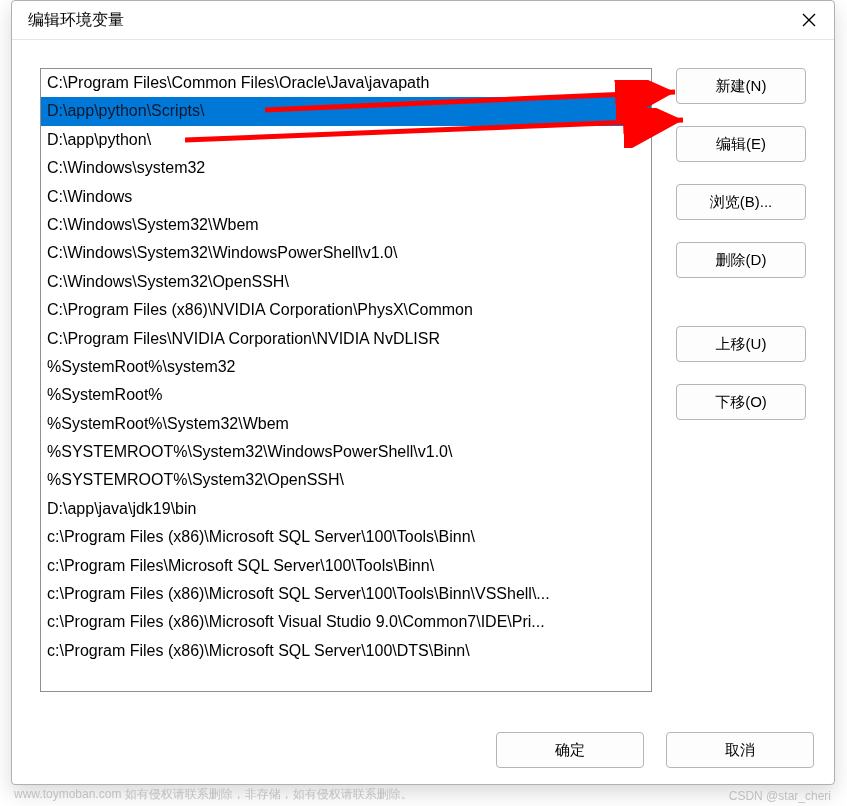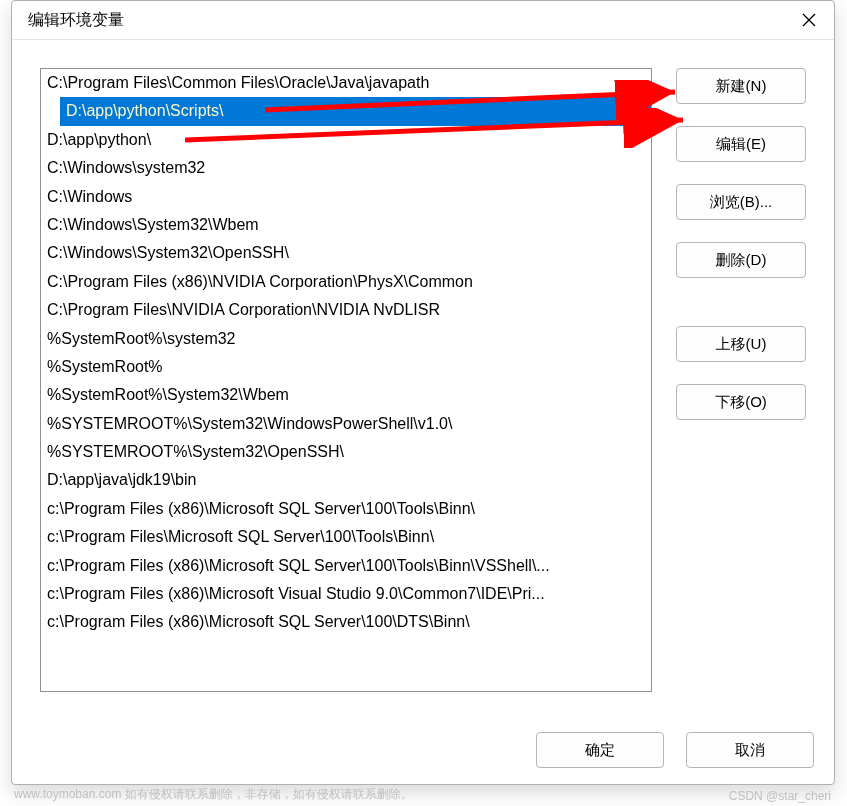--- a/index.html
+++ b/index.html
@@ -76,22 +76,21 @@
       padding: 0 6px;
       font-size: 16px;
       color: #000;
       white-space: nowrap;
       overflow: hidden;
       text-overflow: ellipsis;
       cursor: default;
     }
     .list-item.selected {
       background: #0078d7;
-      color: #fef9c3;
-      margin-left: 19px;
+      color: #0f172a;
     }
     .sidebtns {
       display: flex;
       flex-direction: column;
       width: 130px;
     }
     .btn {
       height: 36px;
       border: 1px solid #b5b5b5;
       background: #fdfdfd;
@@ -104,21 +103,21 @@
     }
     .gap-sm { height: 22px; }
     .gap-lg { height: 48px; }
     .footer {
       position: absolute;
       bottom: 16px;
       right: 20px;
       display: flex;
       gap: 22px;
     }
-    .footer .btn { width: 128px; }
+    .footer .btn { width: 148px; }
     .arrow {
       position: absolute;
       pointer-events: none;
     }
     .watermark {
       position: absolute;
       bottom: 3px;
       left: 14px;
       font-size: 12px;
       color: #bfbfbf;
@@ -150,20 +149,21 @@
   </div>
 
   <div class="body">
     <div class="listbox" id="listbox">
         <div class="list-item">C:\Program Files\Common Files\Oracle\Java\javapath</div>
         <div class="list-item selected">D:\app\python\Scripts\</div>
         <div class="list-item">D:\app\python\</div>
         <div class="list-item">C:\Windows\system32</div>
         <div class="list-item">C:\Windows</div>
         <div class="list-item">C:\Windows\System32\Wbem</div>
+        <div class="list-item">C:\Windows\System32\WindowsPowerShell\v1.0\</div>
         <div class="list-item">C:\Windows\System32\OpenSSH\</div>
         <div class="list-item">C:\Program Files (x86)\NVIDIA Corporation\PhysX\Common</div>
         <div class="list-item">C:\Program Files\NVIDIA Corporation\NVIDIA NvDLISR</div>
         <div class="list-item">%SystemRoot%\system32</div>
         <div class="list-item">%SystemRoot%</div>
         <div class="list-item">%SystemRoot%\System32\Wbem</div>
         <div class="list-item">%SYSTEMROOT%\System32\WindowsPowerShell\v1.0\</div>
         <div class="list-item">%SYSTEMROOT%\System32\OpenSSH\</div>
         <div class="list-item">D:\app\java\jdk19\bin</div>
         <div class="list-item">c:\Program Files (x86)\Microsoft SQL Server\100\Tools\Binn\</div>

